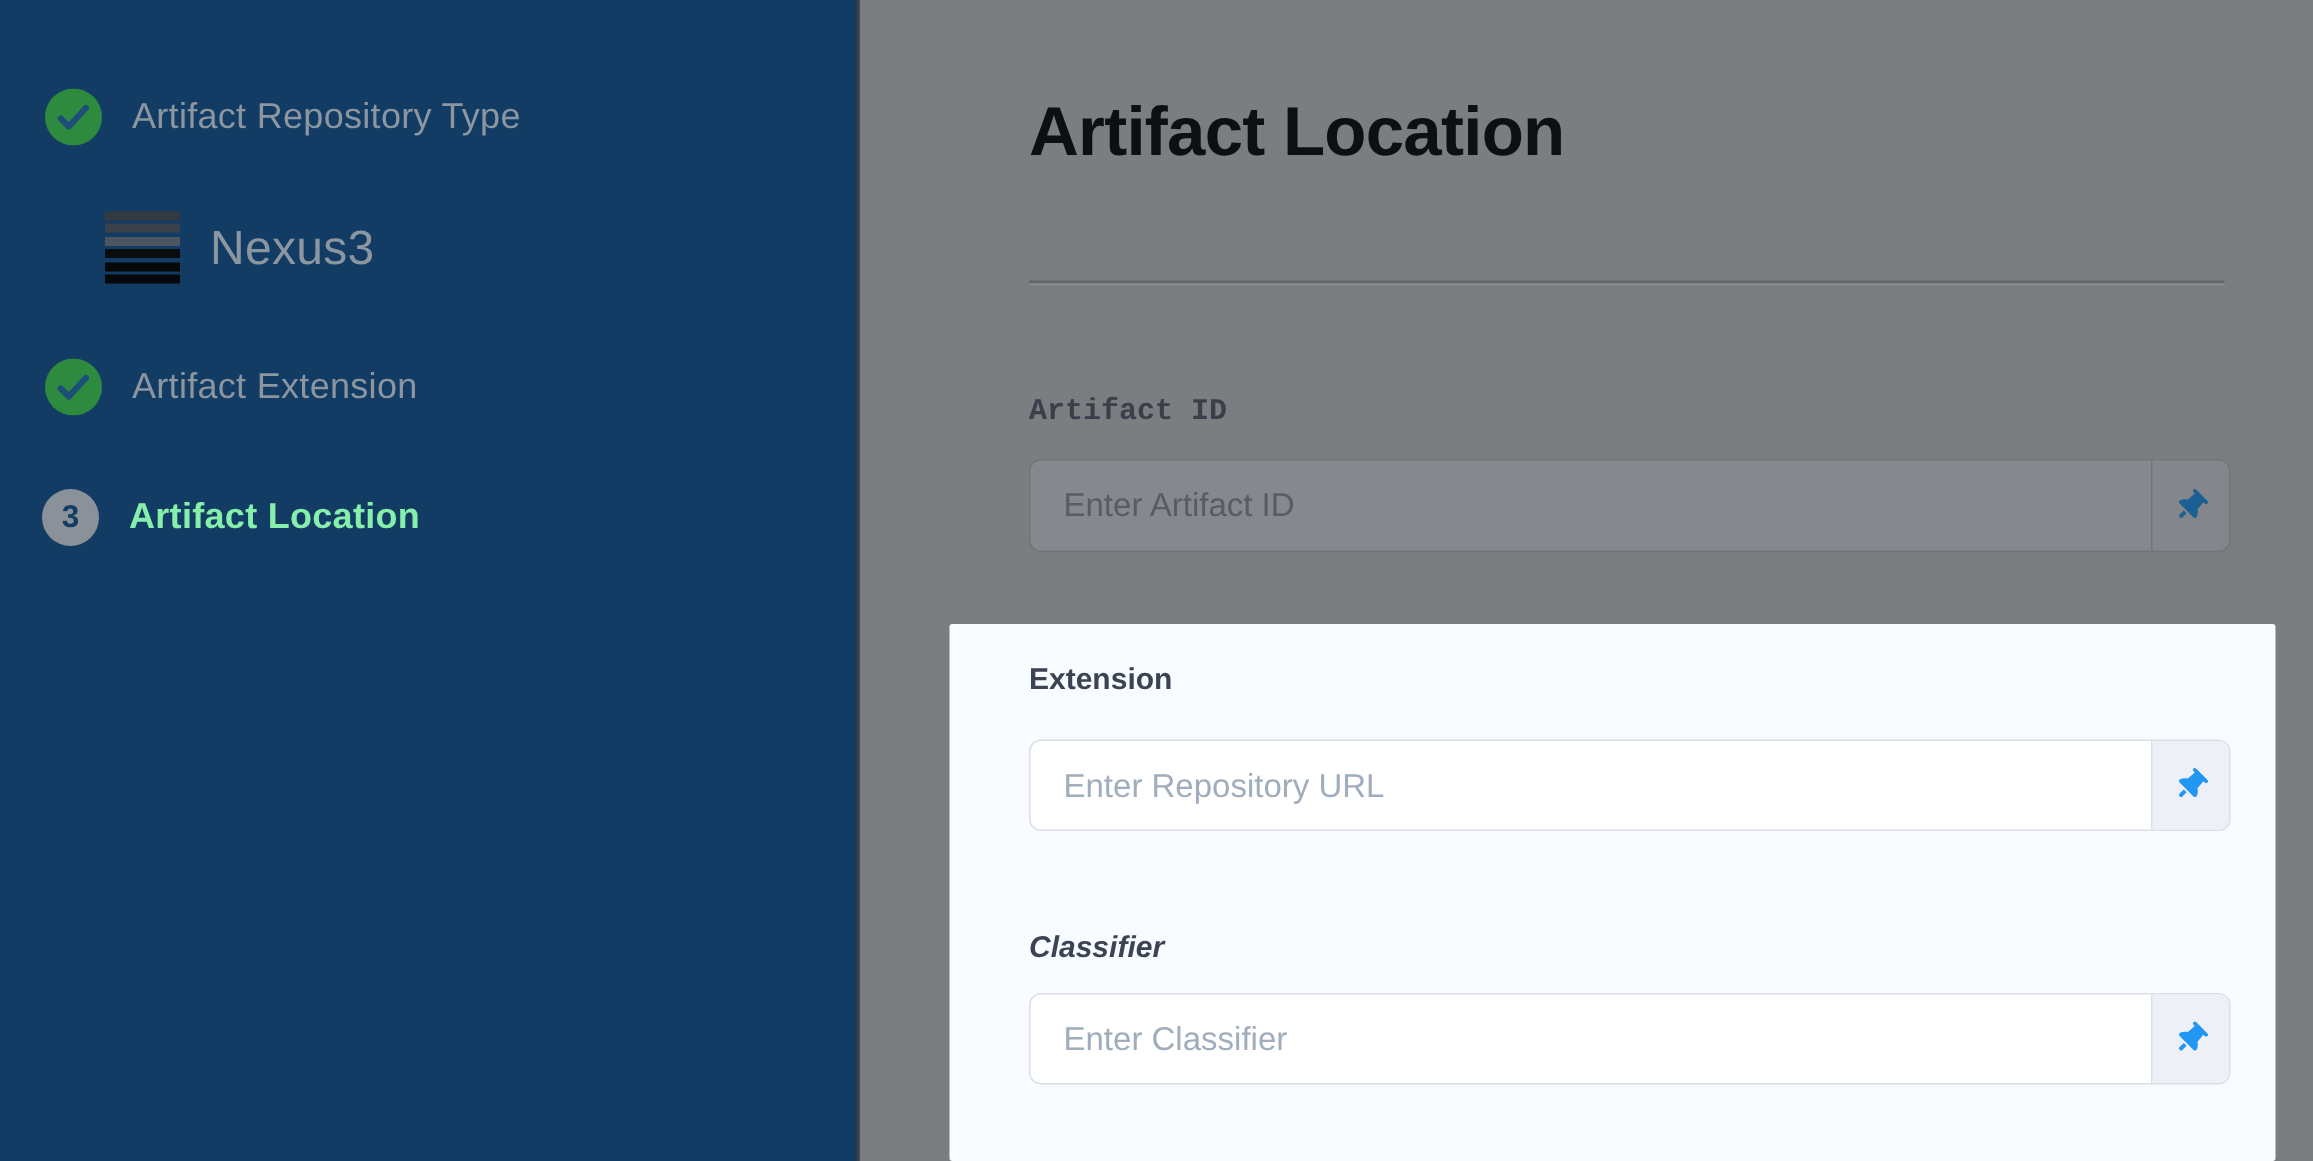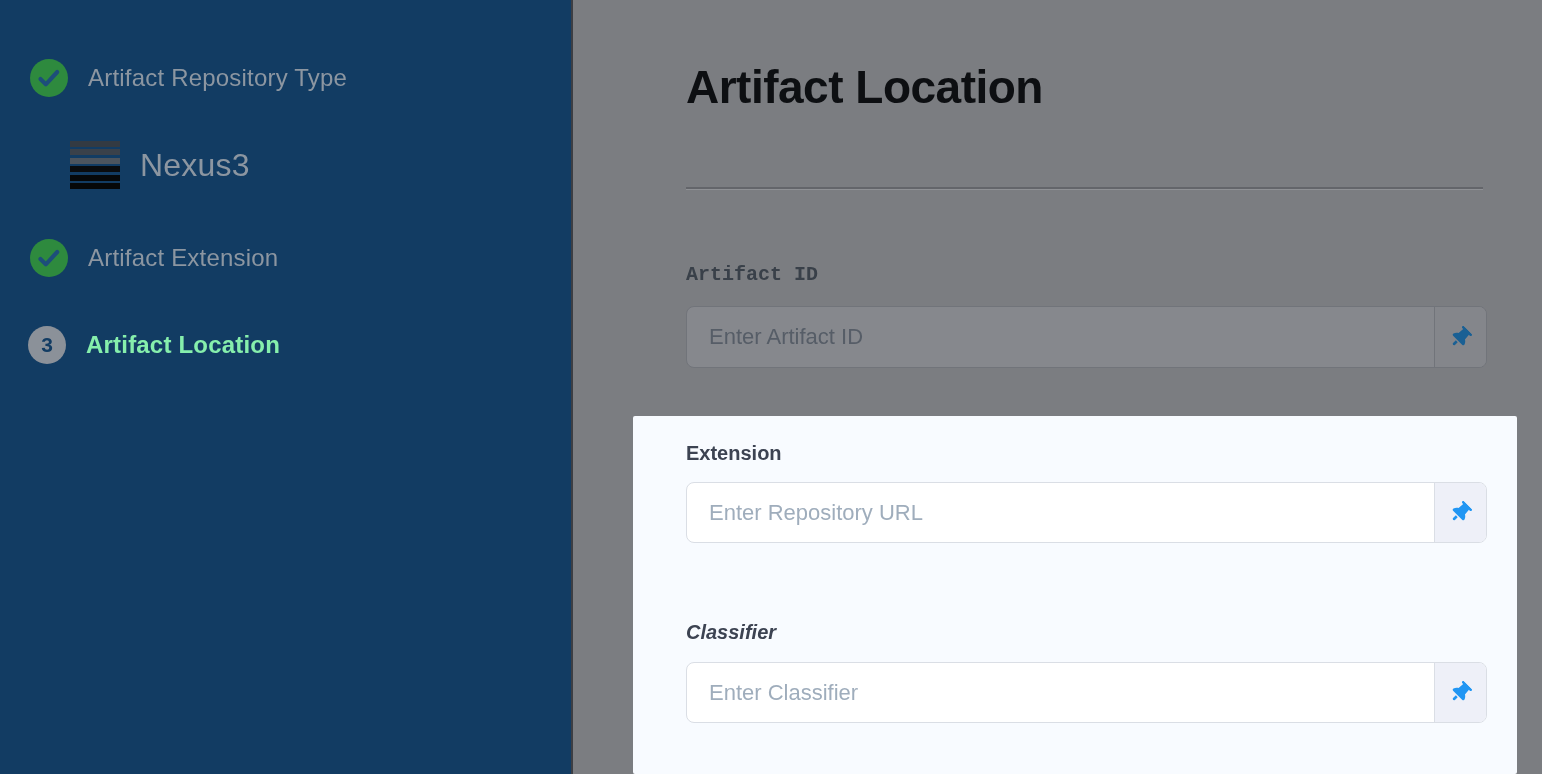--- a/index.html
+++ b/index.html
@@ -73,21 +73,21 @@
 
   
   .spotlight {
     position: absolute; left: 58px; top: 416px; width: 884px; height: 358px;
     background: #f8fbff; border-radius: 2px;
   }
   .label-lit { position: absolute; left: 53px; color: #3c4352; }
   .label-extension { top: 26px; }
   .label-classifier { top: 205px; font-style: italic; }
   .group-lit { left: 53px; background: #ffffff; border: 1px solid #dadee5; }
-  .group-extension { top: 66px; }
+  .group-extension { top: 77px; }
   .group-classifier { top: 246px; }
   .group-lit input { color: #444c58; }
   .group-lit input::placeholder { color: #9fadbc; opacity: 1; }
   .group-lit .pin-addon { background: #eef0f8; border-left: 1px solid #dadee5; color: #2196f3; }
 </style>
 </head>
 <body>
 
 <div class="screen">
 

